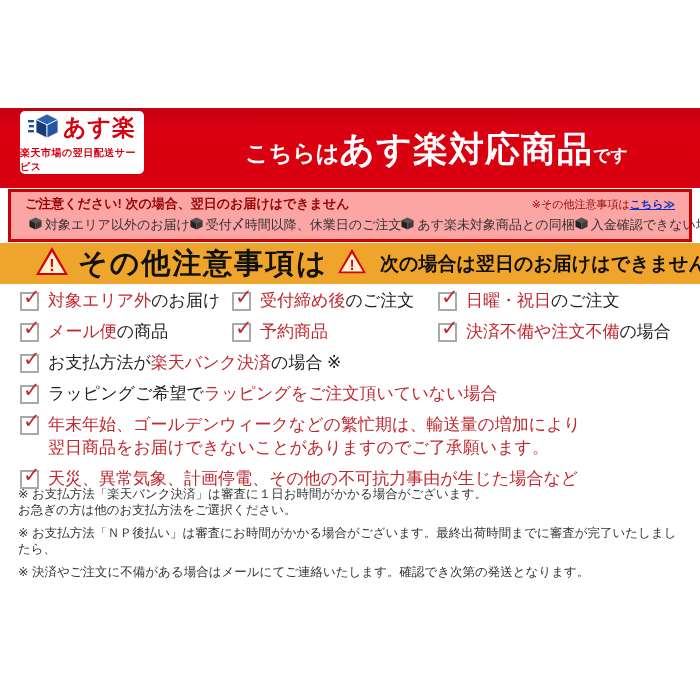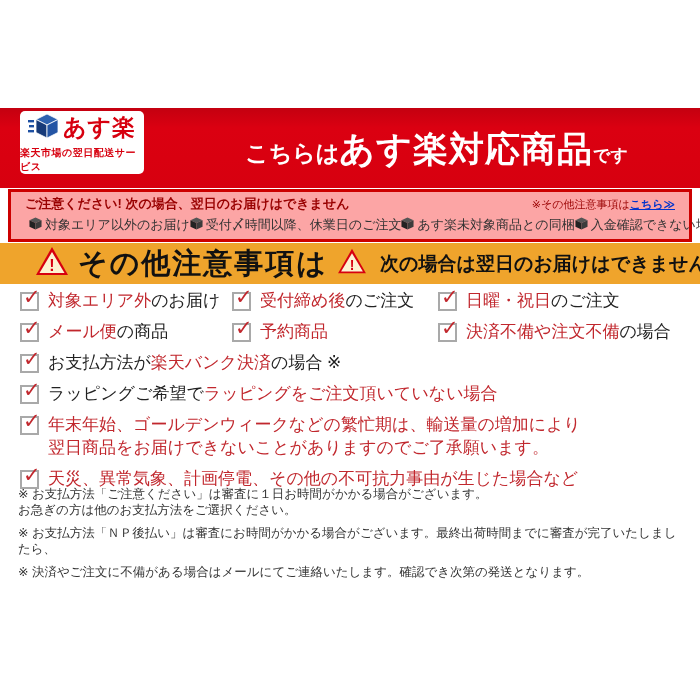--- a/index.html
+++ b/index.html
@@ -229,21 +229,21 @@
             <span class="tick">✓</span>
           </span>
         <span class="txt"><span class="red">天災、異常気象、計画停電、その他の不可抗力事由が生じた場合など</span></span>
       </div>
     </div>
 
   </div>
 
   <div class="footnotes">
     <div class="fnote">
-      <span class="line">※ お支払方法「ご注意ください」は審査に１日お時間がかかる場合がございます。</span>
+      <span class="line">※ お支払方法「楽天バンク決済」は審査に１日お時間がかかる場合がございます。</span>
       <span class="line">お急ぎの方は他のお支払方法をご選択ください。</span>
     </div>
     <div class="fnote">
       <span class="line">※ お支払方法「ＮＰ後払い」は審査にお時間がかかる場合がございます。最終出荷時間までに審査が完了いたしましたら、</span>
     </div>
     <div class="fnote">
       <span class="line">※ 決済やご注文に不備がある場合はメールにてご連絡いたします。確認でき次第の発送となります。</span>
     </div>
   </div>
 

